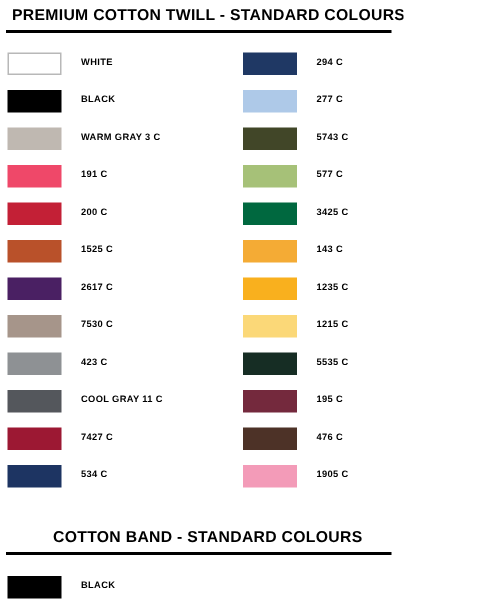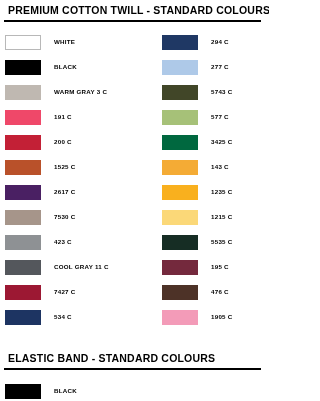--- a/index.html
+++ b/index.html
@@ -29,20 +29,21 @@
     left: 0;
     width: 269px;
   }
   .section-title {
     font-size: 10.5px;
     font-weight: bold;
     letter-spacing: 0.2px;
     line-height: 13px;
     padding: 0 0 3px 8px;
     white-space: nowrap;
+    text-align: center;
   }
   .section-rule {
     height: 1.5px;
     background: #000000;
     margin: 0 8px 0 4px;
   }
 
   
   .swatch-grid {
     position: relative;
@@ -182,21 +183,21 @@
           <div class="swatch-label">534 C</div>
         </div>
         <div class="swatch-row">
           <div class="swatch-chip" style="background: rgb(243, 155, 184);"></div>
           <div class="swatch-label">1905 C</div>
         </div>
       </div>
   </div>
 
   <div class="section" style="top:352px;">
-    <div class="section-title">ELASTIC BAND - STANDARD COLOURS</div>
+    <div class="section-title">COTTON BAND - STANDARD COLOURS</div>
     <div class="section-rule"></div>
     <div class="swatch-grid single-row" id="grid-1">
         <div class="swatch-row">
           <div class="swatch-chip" style="background: rgb(0, 0, 0);"></div>
           <div class="swatch-label">BLACK</div>
         </div>
         <div class="swatch-row"></div>
       </div>
   </div>
 

